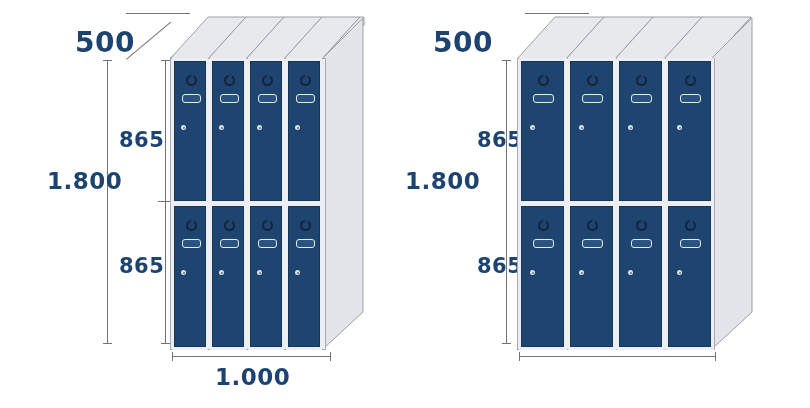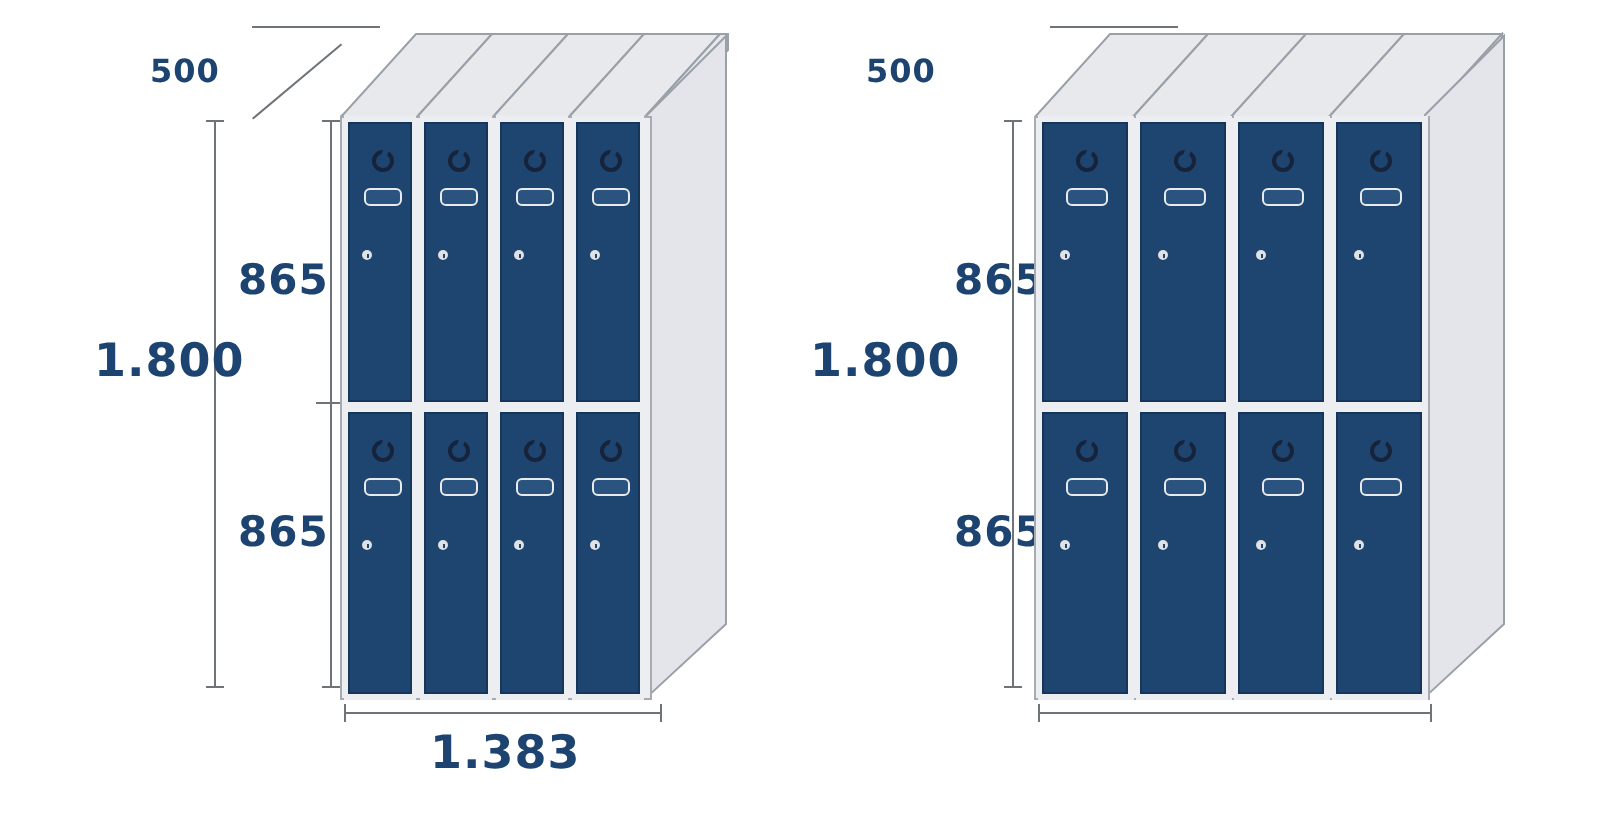--- a/index.html
+++ b/index.html
@@ -16,21 +16,21 @@
 
   
   .dimtext{
     position:absolute;
     color:#1d4370;
     font-weight:bold;
     letter-spacing:.5px;
     white-space:nowrap;
     font-family:"DejaVu Sans", sans-serif;
   }
-  .t-depth{font-size:16px;}
+  .t-depth{font-size:28px;}
   .t-total{font-size:23px;}
   .t-seg{font-size:21px;}
   .t-width{font-size:23px;}
 
   
   .dl{position:absolute;background:#6f7479;}
   .dl.h{height:1px;}
   .dl.v{width:1px;}
   .tick{position:absolute;background:#6f7479;}
   .tick.h{height:1px;width:9px;}
@@ -117,21 +117,21 @@
     <div class="tick h" style="left:158px;top:201px;width:14px;"></div>
     <div class="tick v" style="left:165px;top:197px;"></div>
     <div class="tick h" style="left:161px;top:343px;"></div>
 
     <div class="dimtext t-seg" style="left:119px;top:128px;">865</div>
     <div class="dimtext t-seg" style="left:119px;top:254px;">865</div>
 
     <div class="dl h" style="left:172px;top:356px;width:158px;"></div>
     <div class="tick v" style="left:172px;top:352px;"></div>
     <div class="tick v" style="left:330px;top:352px;"></div>
-    <div class="dimtext t-width" style="left:215px;top:364px;">1.383</div>
+    <div class="dimtext t-width" style="left:215px;top:364px;">1.000</div>
 
     <div class="cab" style="left:170px;top:16px;width:195px;height:334px;">
 
       <div class="top" style="left:0;top:0;width:195px;height:42px;">
         <svg width="195" height="44" style="position:absolute;left:0;top:0;">
           <polygon points="0,43 38,1 76,1 38,43" fill="#e7e9ed" stroke="#9aa0a8" stroke-width="1"></polygon>
           <polygon points="38,43 76,1 114,1 76,43" fill="#e7e9ed" stroke="#9aa0a8" stroke-width="1"></polygon>
           <polygon points="76,43 114,1 152,1 114,43" fill="#e7e9ed" stroke="#9aa0a8" stroke-width="1"></polygon>
           <polygon points="114,43 152,1 190,1 152,43" fill="#e7e9ed" stroke="#9aa0a8" stroke-width="1"></polygon>
           <polygon points="152,43 190,1 194,1 194,9 160,43" fill="#e7e9ed" stroke="#9aa0a8" stroke-width="1"></polygon>

